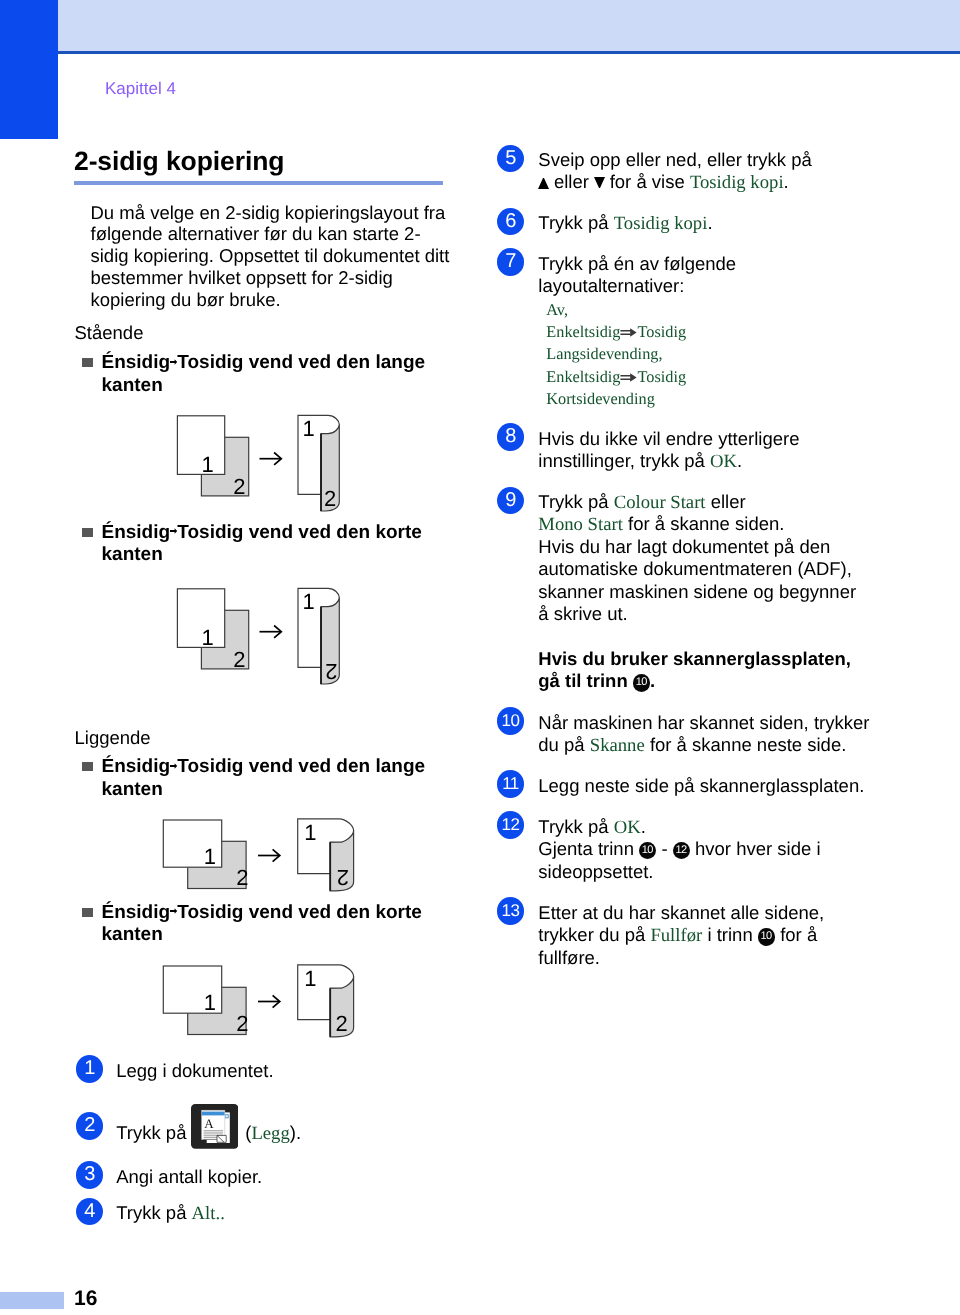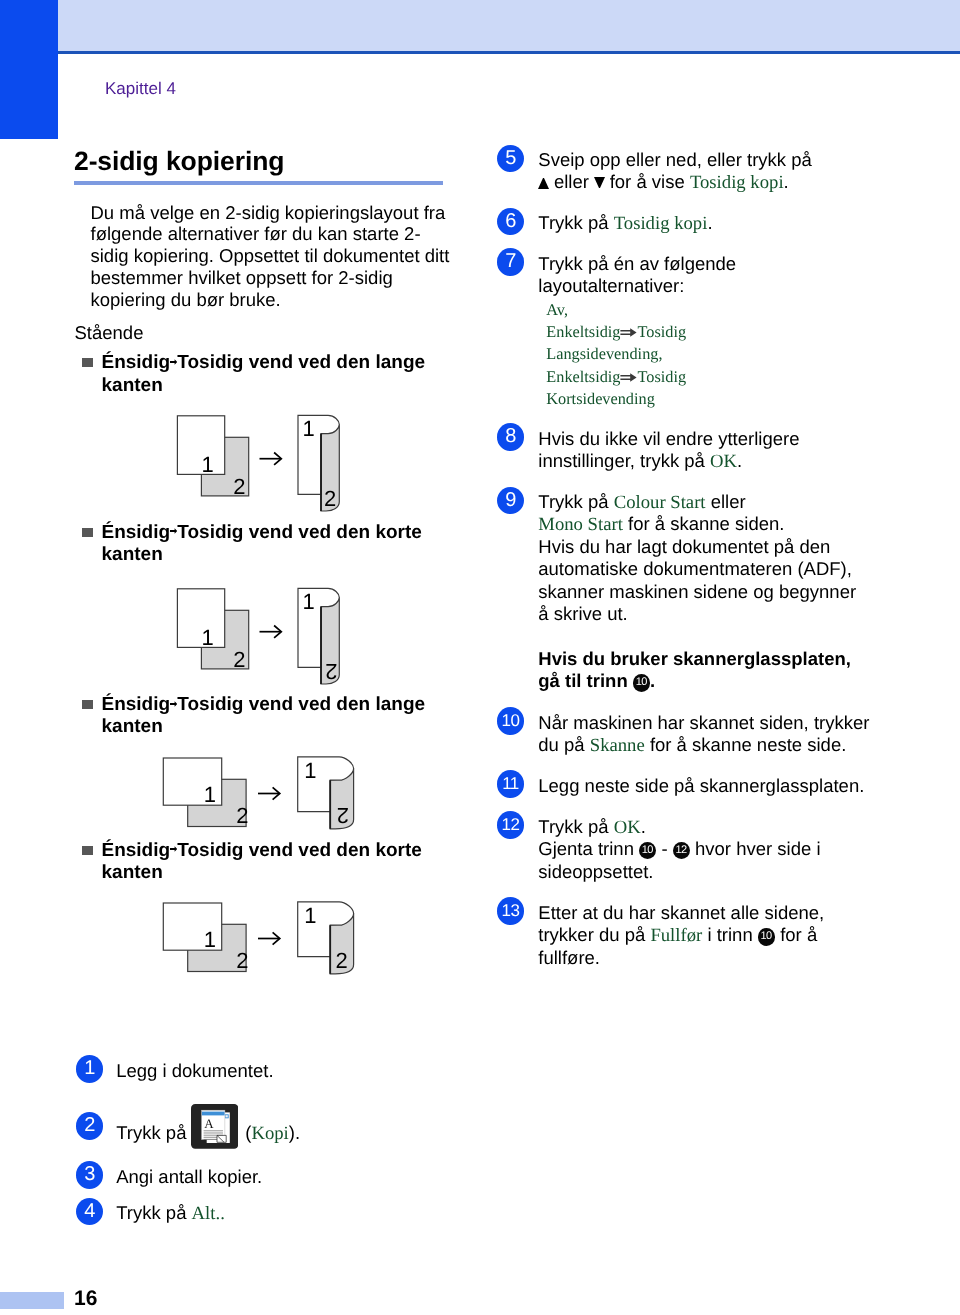--- a/index.html
+++ b/index.html
@@ -6,21 +6,21 @@
   html,body{margin:0;padding:0;}
   body{width:960px;height:1315px;background:#ffffff;
        font-family:"Liberation Sans",sans-serif;position:relative;overflow:hidden;
        -webkit-font-smoothing:antialiased;text-rendering:geometricPrecision;}
   .page{position:absolute;left:0;top:0;width:960px;height:1315px;}
 
   
   .hdr-band{position:absolute;left:58px;top:0;width:902px;height:54px;
             background:#ccd9f7;border-bottom:3px solid #1b53b8;box-sizing:border-box;}
   .tab{position:absolute;left:0;top:0;width:58px;height:139px;background:#0b4bee;}
-  .chapter{position:absolute;left:105px;top:79px;font-size:17px;color:#4c1d95;line-height:20px;}
+  .chapter{position:absolute;left:105px;top:79px;font-size:17px;color:#8b5cf6;line-height:20px;}
   h1.title{position:absolute;left:74px;top:147px;margin:0;font-size:26.5px;font-weight:bold;
            color:#000;line-height:28px;letter-spacing:-0.1px;}
   .title-rule{position:absolute;left:74px;top:181px;width:369px;height:4px;background:#7d9ae0;}
 
   
   .colL{position:absolute;left:74.5px;top:201.5px;width:375px;}
   .colR{position:absolute;left:497px;top:148.9px;width:400px;}
 
   .body{font-size:18.5px;line-height:21.8px;color:#000;}
   .para{margin:0 0 0 16px;}
@@ -140,20 +140,21 @@
           <g class="fold">
             <path class="grey" d="M147 23.700000000000003 C154 23.700000000000003 165.3 20.300000000000004 165.3 14.55 L165.3 91.7 C165.3 97.2 159.3 101 152 101 L147 101 Z"></path>
             <path class="white" d="M124 5.4 L154.0455 5.4 C160.34550000000002 5.4 165.3 10.707 165.3 14.55 C165.3 18.393 160.34550000000002 23.700000000000003 154.0455 23.700000000000003 L147 23.700000000000003 L147 84.30000000000001 L124 84.30000000000001 Z"></path>
             <path class="crease" d="M147 23.700000000000003 L147 101"></path>
             <text class="dn" x="128.6" y="26.200000000000003">1</text>
             <text class="dn" x="162.2" y="95.5" text-anchor="end" transform="rotate(180 156.7 88)">2</text>
           </g>
         </svg>
       </div>
 
+    <div class="subhead" style="margin-top:40.4px;">Liggende</div>
 
     <div class="bitem" style="margin-top:7.1px;">
       <span class="sq"></span>
       <span>Énsidig<span class="sarr"><svg viewBox="0 0 7.2 8" width="7.2" height="8">
               <path d="M0 3.0 H4.6 V1.2 L7.2 4.0 L4.6 6.8 V5.0 H0 Z" fill="#000"></path>
             </svg></span>Tosidig vend ved den lange kanten</span>
     </div>
     <div class="dia" data-shape="landscape">
         <svg width="200" height="108" viewBox="0 0 200 108">
           <g class="sheets">
@@ -266,21 +267,21 @@
               <text x="13.2" y="24.4" font-family="Liberation Serif,serif" font-size="13" fill="#151515">A</text>
               <g stroke="#5a5a5a" stroke-width="0.65">
                 <path d="M12.6 26.8 H32.0"></path>
                 <path d="M12.6 29.0 H32.0"></path>
                 <path d="M12.6 31.2 H32.0"></path>
                 <path d="M12.6 33.3 H32.0"></path>
                 <path d="M12.6 35.4 H26.0"></path>
               </g>
               <path d="M26.0 31.4 H35.2 V38.3 H26.0 Z" fill="#ffffff" stroke="#2b2b2b" stroke-width="0.75"></path>
               <path d="M26.0 31.4 L33.1 38.3" fill="none" stroke="#2b2b2b" stroke-width="0.75"></path>
-            </svg></span> (<span class="mono">Kopi</span>).</div>
+            </svg></span> (<span class="mono">Legg</span>).</div>
       </div>
       <div class="step">
         <span class="num">3</span>
         <div class="steptxt">Angi antall kopier.</div>
       </div>
       <div class="step">
         <span class="num">4</span>
         <div class="steptxt">Trykk på <span class="mono">Alt..</span></div>
       </div>
     </div>

